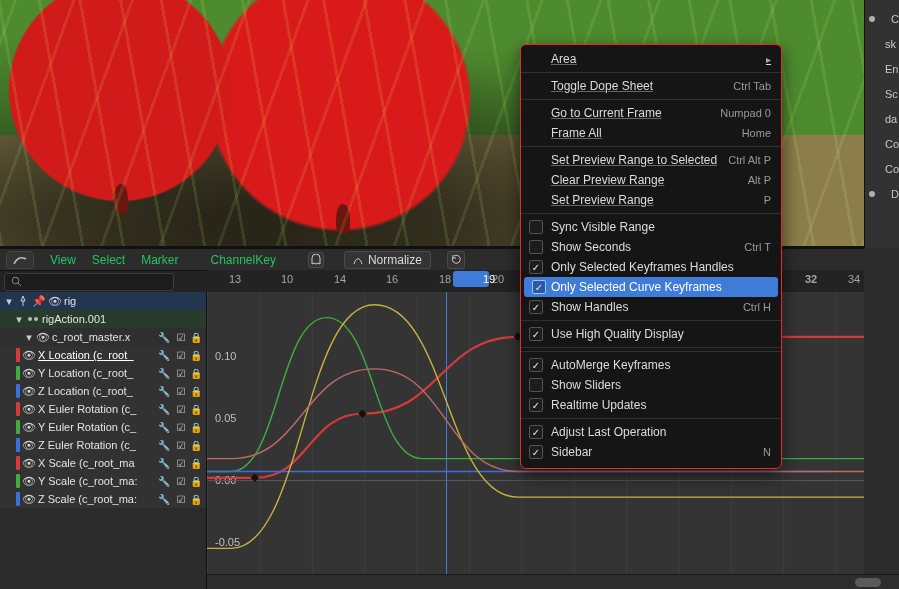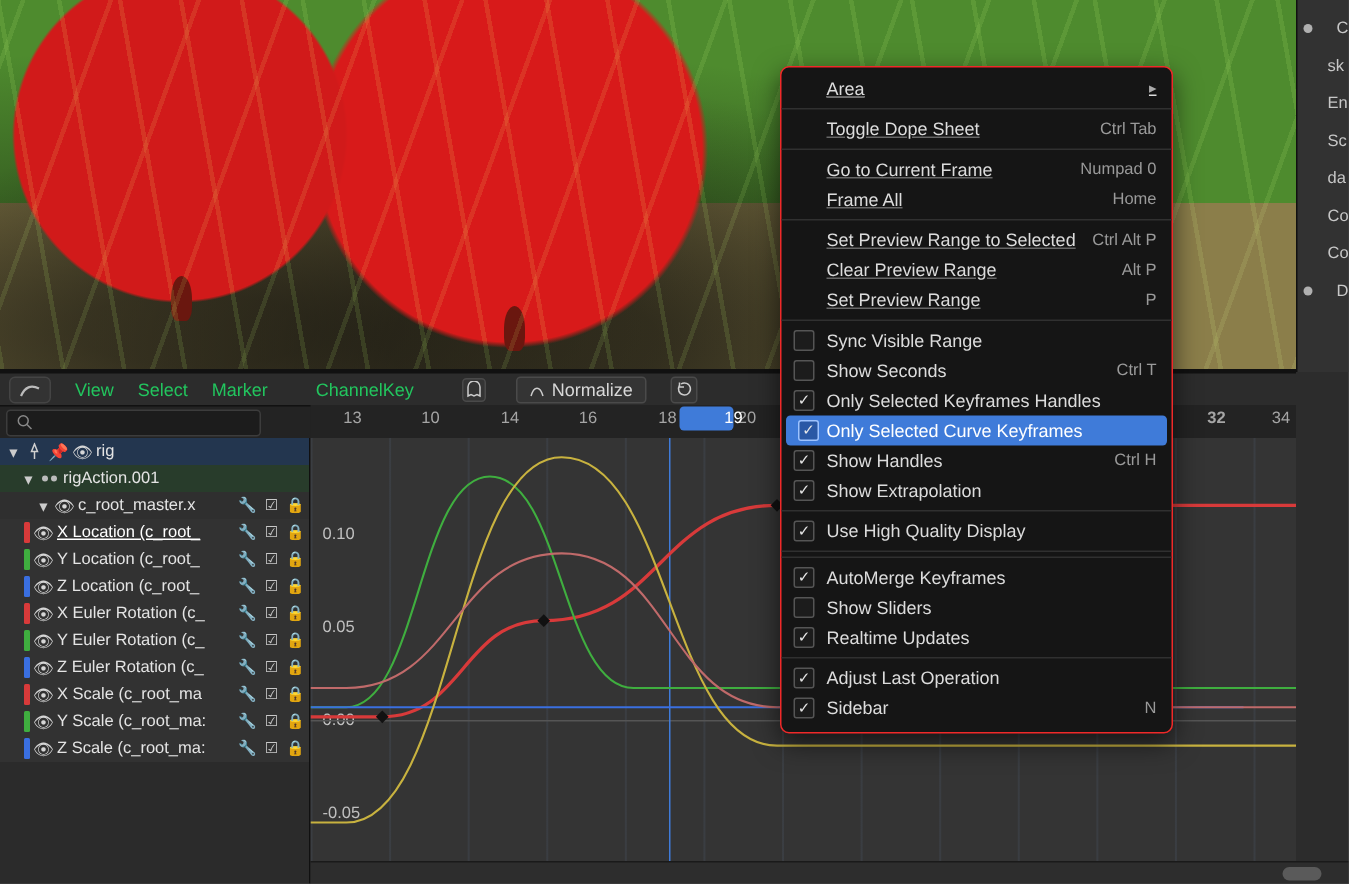--- a/index.html
+++ b/index.html
@@ -414,24 +414,20 @@
       </div>
       <div class="row hl">
         <span class="chk on"></span>
         <span>Only Selected Curve Keyframes</span>
       </div>
       <div class="row">
         <span class="chk on"></span>
         <span>Show Handles</span>
         <span class="sc">Ctrl H</span>
       </div>
-      <div class="row">
-        <span class="chk on"></span>
-        <span>Show Extrapolation</span>
-      </div>
       <div class="group-sep"></div>
       <div class="row">
         <span class="chk on"></span>
         <span>Use High Quality Display</span>
       </div>
       <div class="group-sep"></div>
       <div class="group-sep"></div>
       <div class="row">
         <span class="chk on"></span>
         <span>AutoMerge Keyframes</span>

